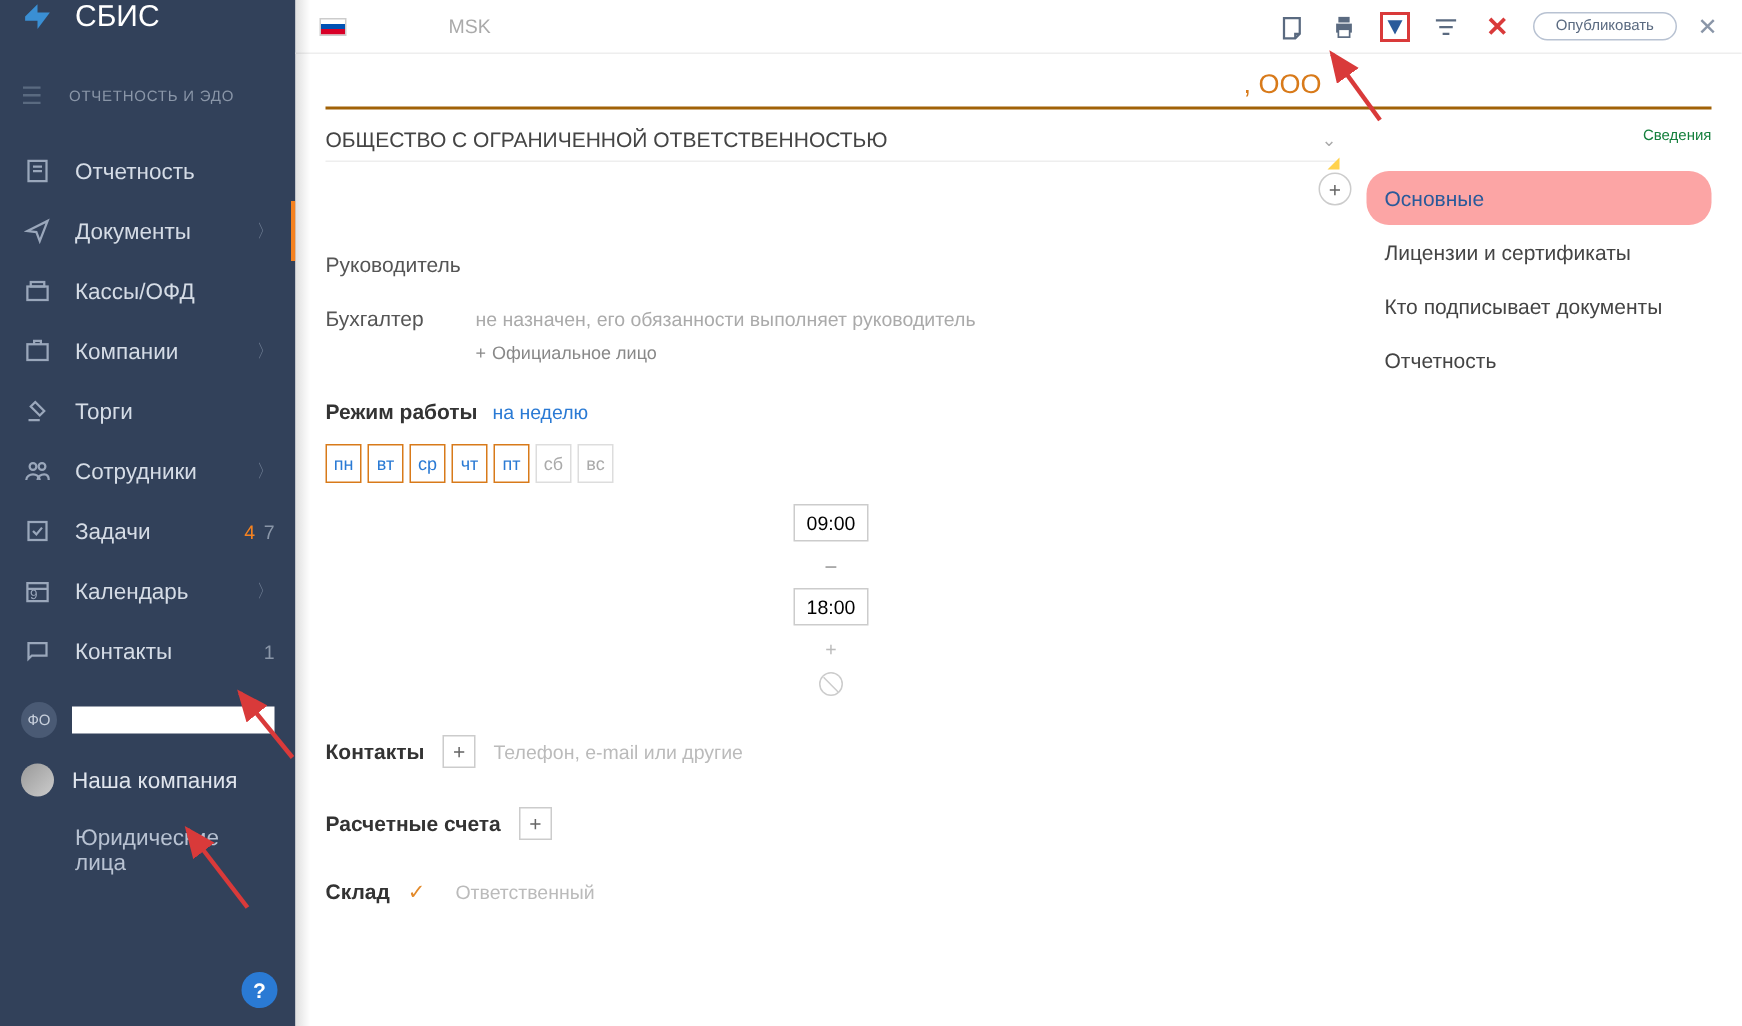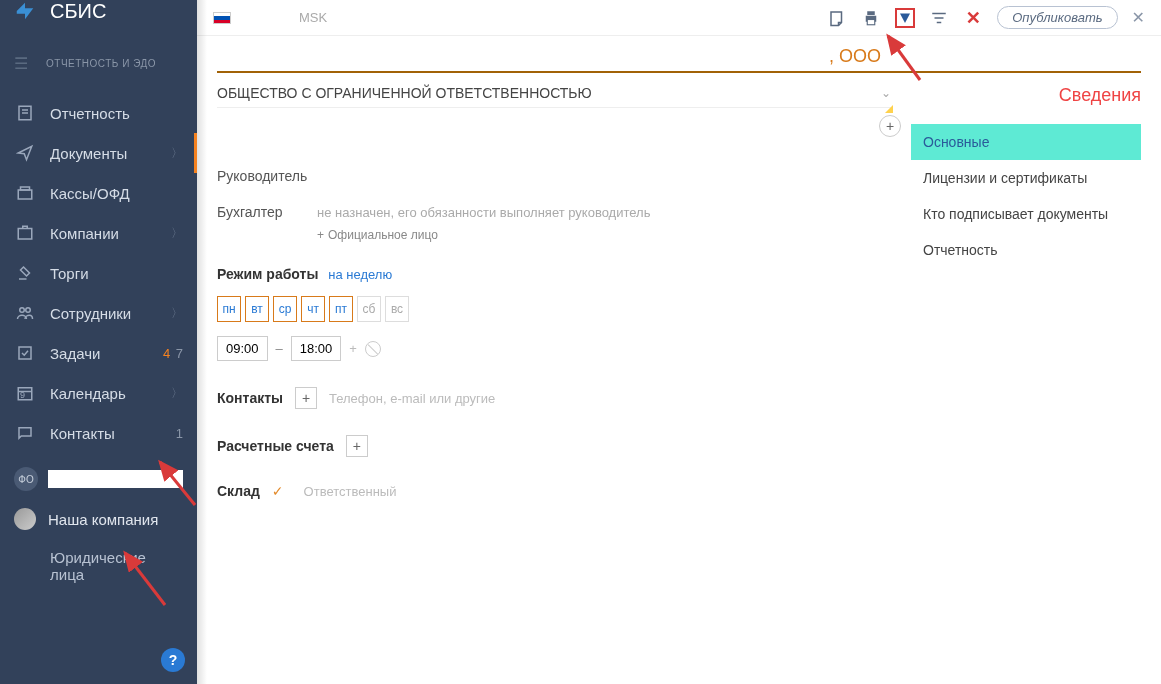--- a/index.html
+++ b/index.html
@@ -34,21 +34,21 @@
   
   .main { position: absolute; left: 197px; top: 0; right: 0; height: 684px; background: #fff; }
   .shadow-line { position: absolute; left: 0; top: 0; width: 10px; height: 100%; background: linear-gradient(90deg, rgba(0,0,0,0.12), transparent); pointer-events: none; }
   .top-bar { display: flex; align-items: center; height: 36px; padding: 0 16px; border-bottom: 1px solid #eee; }
   .flag { width: 18px; height: 12px; background: linear-gradient(#fff 33%, #0052b4 33% 66%, #d80027 66%); border: 1px solid #ccc; margin-right: 8px; }
   .city { color: #aaa; font-size: 13px; margin-left: 60px; }
   .top-actions { margin-left: auto; display: flex; align-items: center; gap: 14px; }
   .top-icon { width: 20px; height: 20px; display: flex; align-items: center; justify-content: center; color: #5a6a80; cursor: pointer; }
   .top-icon.red-x { color: #d93a3a; font-size: 18px; font-weight: bold; }
   .highlighted-icon { border: 2px solid #d93a3a; padding: 2px; }
-  .publish-btn { border: 1px solid #b8c2d2; border-radius: 12px; padding: 3px 14px; font-size: 13px; color: #5a6a80; cursor: pointer; background: #fff; font-style: italic; }
+  .publish-btn { border: 1px solid #b8c2d2; border-radius: 12px; padding: 3px 14px; font-size: 10px; color: #5a6a80; cursor: pointer; background: #fff; }
   .close-x { color: #8a96a8; font-size: 16px; cursor: pointer; }
 
   .content { padding: 10px 20px 0 20px; position: relative; }
   .content-inner { display: flex; }
   .left-col { flex: 1; padding-right: 20px; }
   .right-col { width: 230px; }
 
   .title-ooo { color: #d87a1a; font-size: 18px; font-weight: 500; text-align: right; padding-right: 260px; border-bottom: 2px solid #a16207; padding-bottom: 4px; margin-bottom: 12px; }
   .org-type-row { display: flex; align-items: center; border-bottom: 1px solid #eee; padding-bottom: 6px; position: relative; }
   .org-type { font-size: 14px; color: #444; flex: 1; }
@@ -60,36 +60,36 @@
   .field-label { width: 100px; color: #555; }
   .field-val { color: #aaa; font-size: 13px; }
   .add-official { margin-left: 100px; margin-top: 8px; color: #888; font-size: 12px; cursor: pointer; }
   .add-official::before { content: "+"; margin-right: 4px; }
 
   .sched-title { margin-top: 24px; font-size: 14px; font-weight: bold; color: #333; }
   .sched-link { color: #2a7ad4; font-weight: normal; font-size: 13px; margin-left: 6px; cursor: pointer; }
   .days { margin-top: 14px; display: flex; gap: 4px; }
   .day { width: 24px; height: 26px; border: 1px solid #d87a1a; color: #2a7ad4; font-size: 12px; display: flex; align-items: center; justify-content: center; cursor: pointer; }
   .day.off { border-color: #ddd; color: #aaa; }
-  .time-row { margin-top: 14px; display: flex; align-items: center; gap: 8px; font-size: 13px; }
+  .time-row { margin-top: 14px; display: flex; align-items: center; gap: 8px; font-size: 13px; flex-direction: column; }
   .time-box { border: 1px solid #ccc; padding: 4px 8px; }
   .time-dash { color: #888; }
   .time-plus { color: #bbb; cursor: pointer; }
   .time-circ { width: 16px; height: 16px; border-radius: 50%; border: 1px solid #ccc; position: relative; }
   .time-circ::after { content: ""; position: absolute; width: 100%; height: 1px; background: #ccc; top: 50%; left: 0; transform: rotate(45deg); }
 
   .section-row { margin-top: 26px; display: flex; align-items: center; font-size: 14px; }
   .section-label { font-weight: bold; color: #333; margin-right: 12px; }
   .plus-box { width: 22px; height: 22px; border: 1px solid #ccc; display: flex; align-items: center; justify-content: center; color: #666; cursor: pointer; margin-right: 12px; }
   .section-hint { color: #bbb; font-size: 13px; }
   .check-orange { color: #e38a2a; margin-right: 20px; }
 
-  .right-col .info-link { text-align: right; color: #ef4444; font-size: 18px; margin-bottom: 18px; cursor: pointer; }
+  .right-col .info-link { text-align: right; color: #15803d; font-size: 10px; margin-bottom: 18px; cursor: pointer; }
   .rnav-item { padding: 10px 12px; font-size: 14px; color: #444; cursor: pointer; }
-  .rnav-item.active { background: #5eead4; color: #2a5a9a; font-weight: 500; }
+  .rnav-item.active { background: #fca5a5; color: #2a5a9a; font-weight: 500; border-radius: 15px; }
 
   
   .arrow { position: absolute; pointer-events: none; }
 
 </style>
 </head>
 <body>
 
 <div class="sidebar">
   <div class="logo-row">

